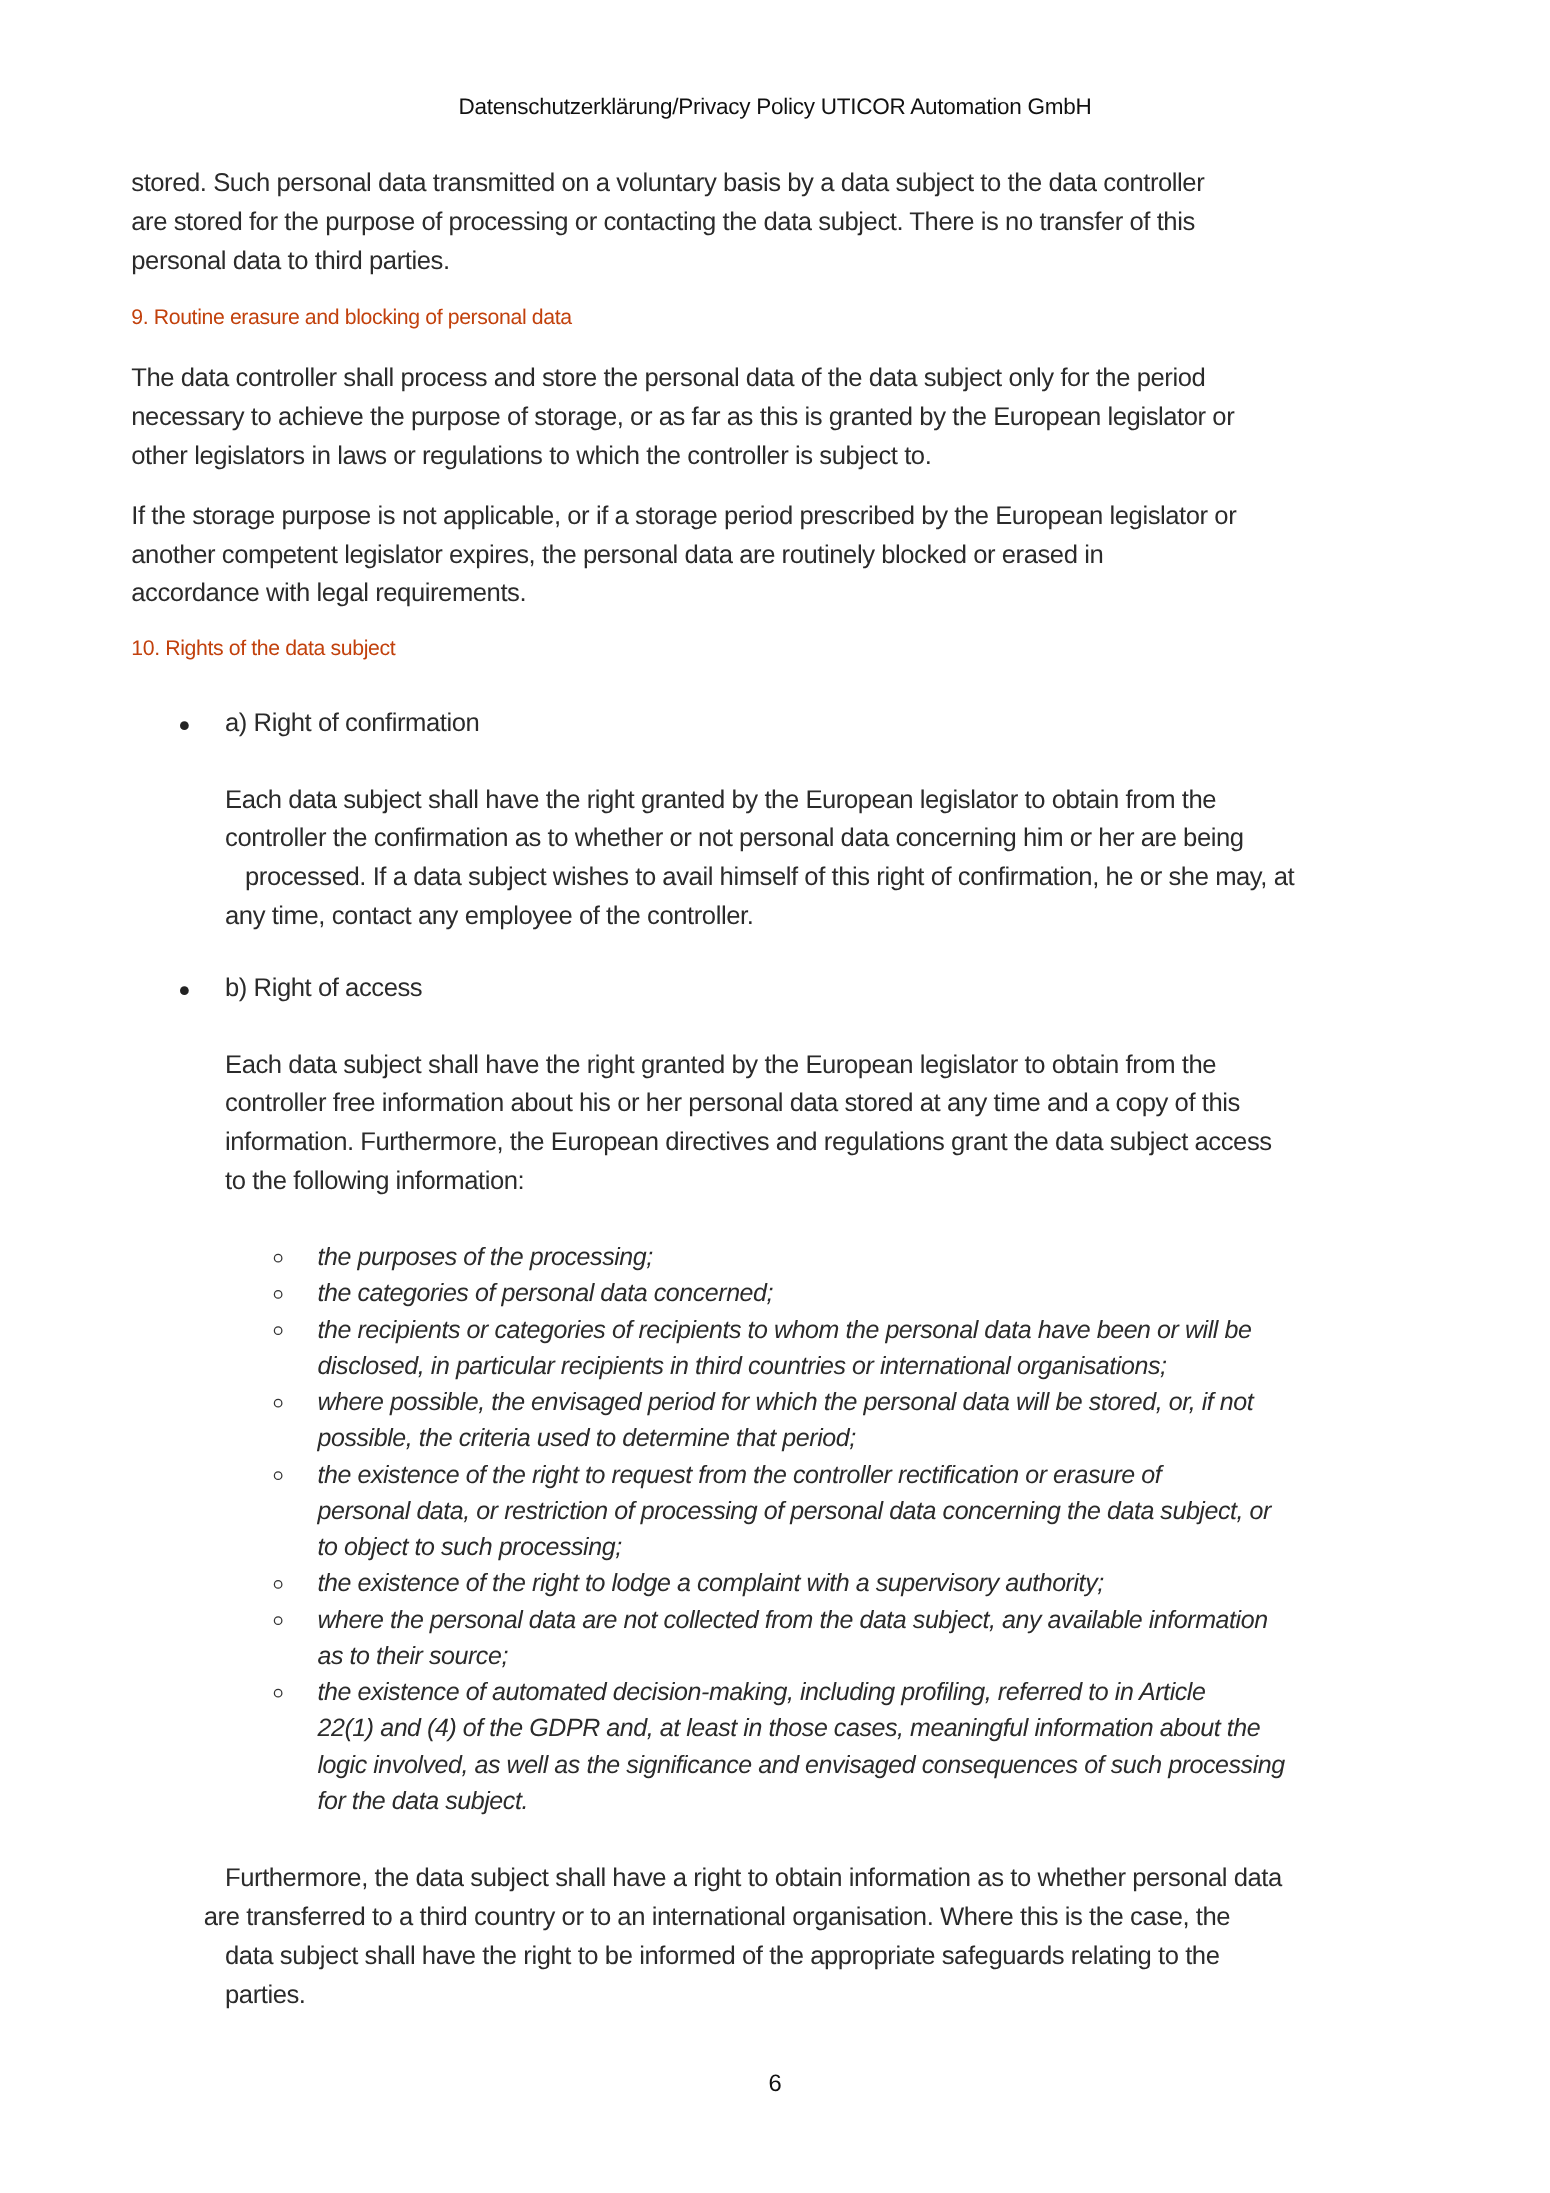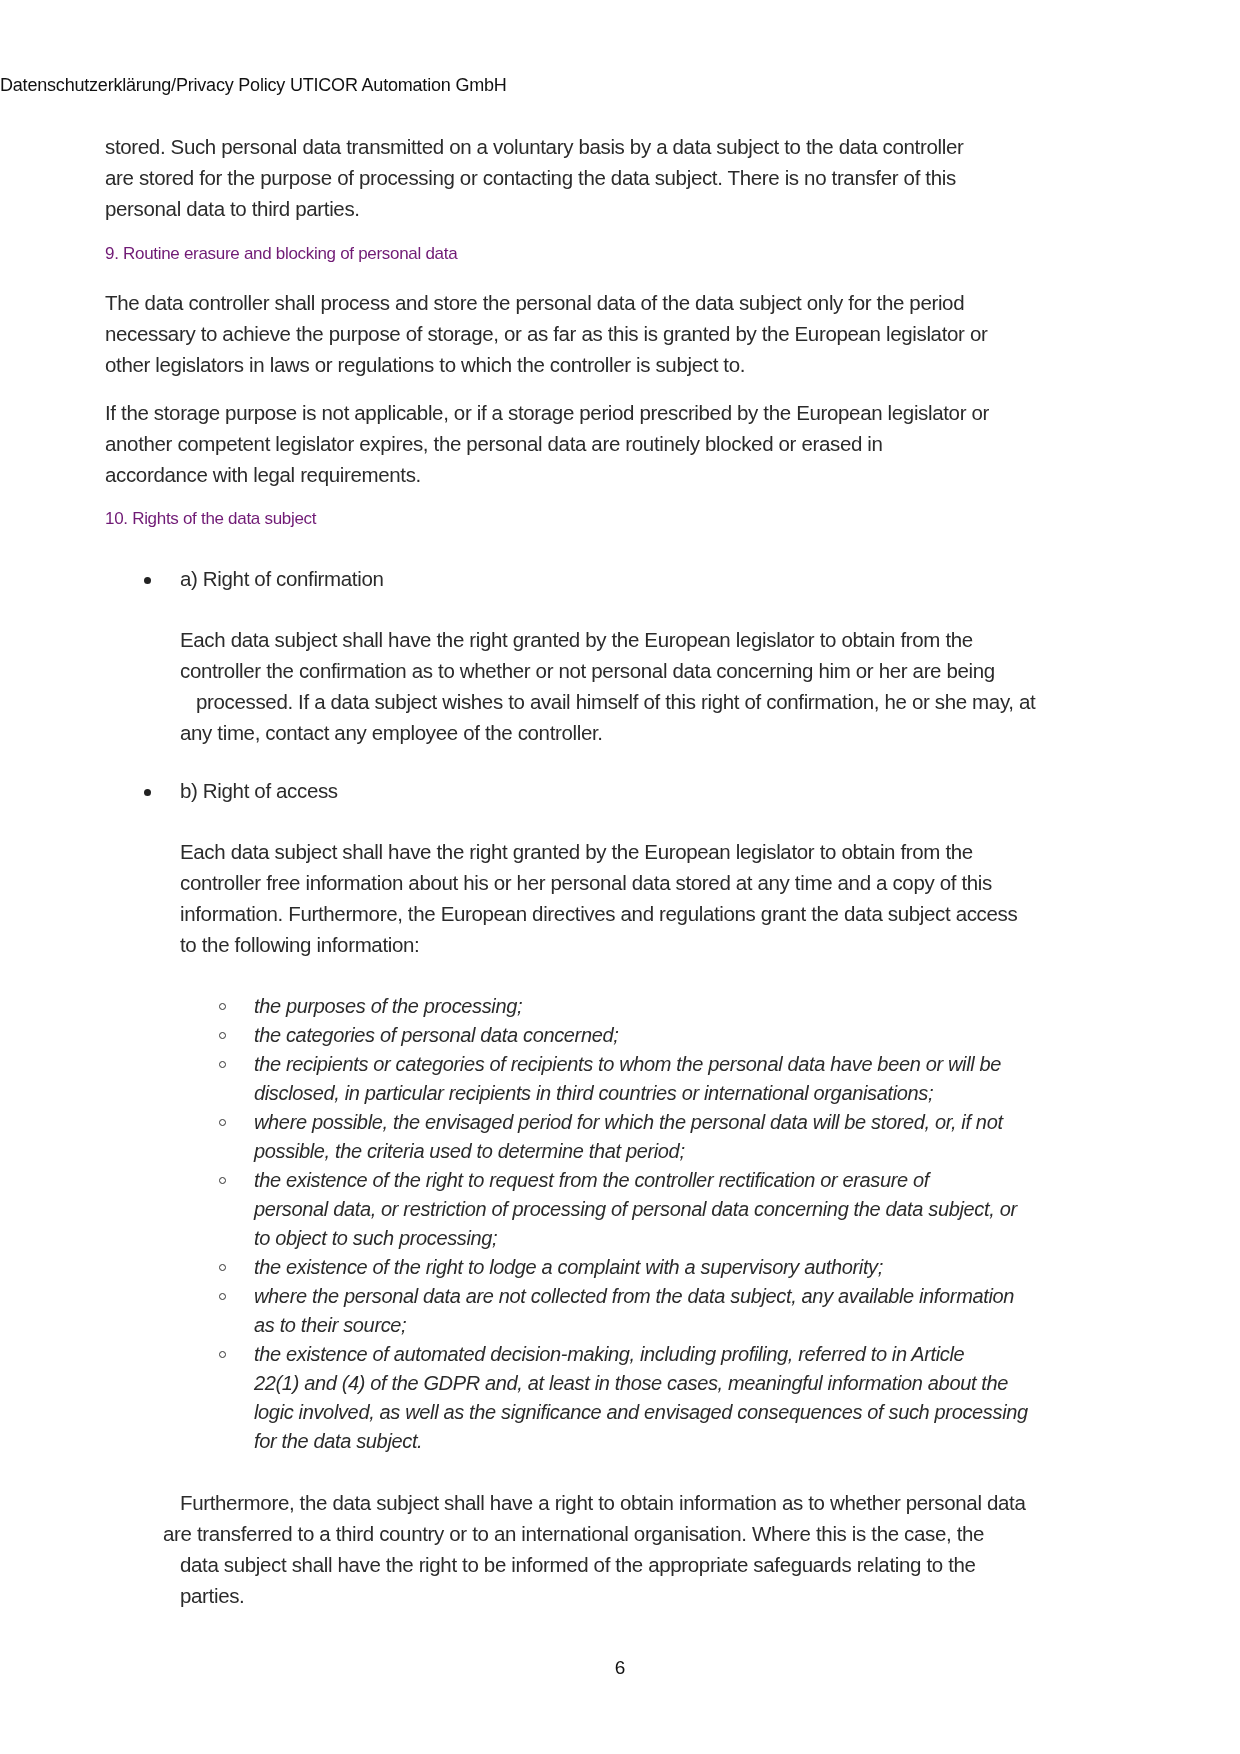--- a/index.html
+++ b/index.html
@@ -1,21 +1,21 @@
 <!DOCTYPE html>
 <html><head>
 <meta charset="utf-8">
 <style>
   html, body { margin:0; padding:0; background:#ffffff; }
   body { width:1240px; height:1754px; position:relative; overflow:hidden;
          font-family:"Liberation Sans", sans-serif; color:#2b2b2b; }
-  .page-header { position:absolute; top:75px; left:0; width:1240px; text-align:left;
+  .page-header { position:absolute; top:75px; left:0; width:1240px; text-align:center;
                  font-size:18px; color:#111; letter-spacing:-0.2px; }
   .line { position:absolute; white-space:nowrap; font-size:20.5px; letter-spacing:-0.35px; line-height:24px; }
-  .heading { position:absolute; white-space:nowrap; font-size:17px; letter-spacing:-0.3px; line-height:20px; color:#701a75; }
+  .heading { position:absolute; white-space:nowrap; font-size:17px; letter-spacing:-0.3px; line-height:20px; color:#c2410c; }
   .bullet-dot { position:absolute; width:7px; height:7px; border-radius:50%; background:#222; }
   .bullet-circle { position:absolute; width:7px; height:7px; border-radius:50%; border:1.2px solid #333; box-sizing:border-box; }
   .sub { font-size:20px; letter-spacing:-0.35px;font-style:italic; }
   .page-number { position:absolute; top:1657px; left:0; width:1240px; text-align:center; font-size:19px; color:#111; }
 </style>
 </head>
 <body>
 
 <div>
   <div class="page-header">Datenschutzerklärung/Privacy Policy UTICOR Automation GmbH</div>

